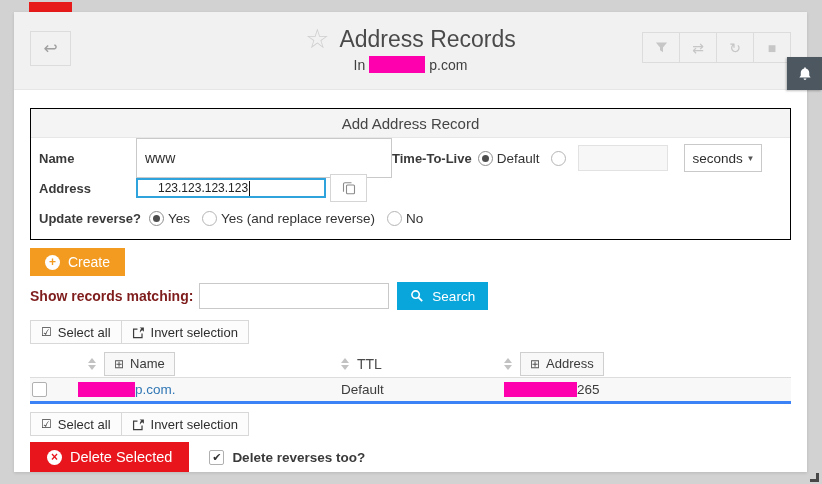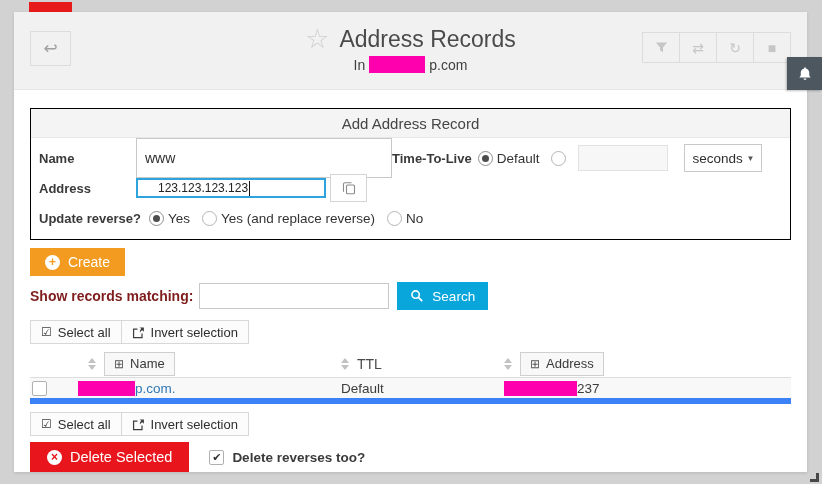--- a/index.html
+++ b/index.html
@@ -87,21 +87,21 @@
   .sel-group { margin-top:10px; display:flex; }
   .sel-group.second { margin-top:8px; }
   .sel-btn { height:24px; padding:0 10px; background:#fcfcfc; border:1px solid #d8d8d8;
              display:inline-flex; align-items:center; gap:6px; font-size:13px; color:#2e2e2e; cursor:pointer; }
   .sel-btn + .sel-btn { margin-left:-1px; }
   .sel-ico { font-size:12px; color:#3d3d3d; line-height:1; }
 
   
   .rtable { margin-top:6px; }
   .thead { display:flex; align-items:center; height:28px; border-bottom:1px solid #ddd; }
-  .trow { display:flex; align-items:center; height:26px; background:#f8f8f8; border-bottom:6px solid #3b82f6; }
+  .trow { display:flex; align-items:center; height:26px; background:#f8f8f8; border-bottom:3px solid #3b82f6; }
   .col-check { width:48px; display:flex; align-items:center; padding-left:2px; }
   .col-name { width:255px; display:flex; align-items:center; gap:8px; }
   .thead .col-name { padding-left:10px; }
   .col-ttl { width:163px; display:flex; align-items:center; gap:8px; padding-left:8px; }
   .col-addr { flex:1; display:flex; align-items:center; gap:8px; padding-left:8px; }
   .sorter { display:inline-flex; flex-direction:column; gap:2px; cursor:pointer; }
   .sorter i { width:0; height:0; border-left:4px solid transparent; border-right:4px solid transparent; }
   .sorter .up { border-bottom:5px solid #c2c2c2; }
   .sorter .down { border-top:5px solid #c2c2c2; }
   .col-btn { height:24px; padding:0 9px; background:#f8f8f8; border:1px solid #cfcfcf;
@@ -293,21 +293,21 @@
             <span class="row-link">
               <span class="redact name"></span>
                 <span>p.com.</span>
             </span>
           </div>
           <div class="col-ttl">
             <span class="cell-text">Default</span>
           </div>
           <div class="col-addr" style="gap:0;">
             <span class="redact addr"></span>
-              <span class="cell-text">237</span>
+              <span class="cell-text">265</span>
           </div>
         </div>
       </div>
 
       
       <div class="sel-group second">
         <button class="btn sel-btn">
           <span class="sel-ico">☑</span>
           <span>Select all</span>
         </button>

